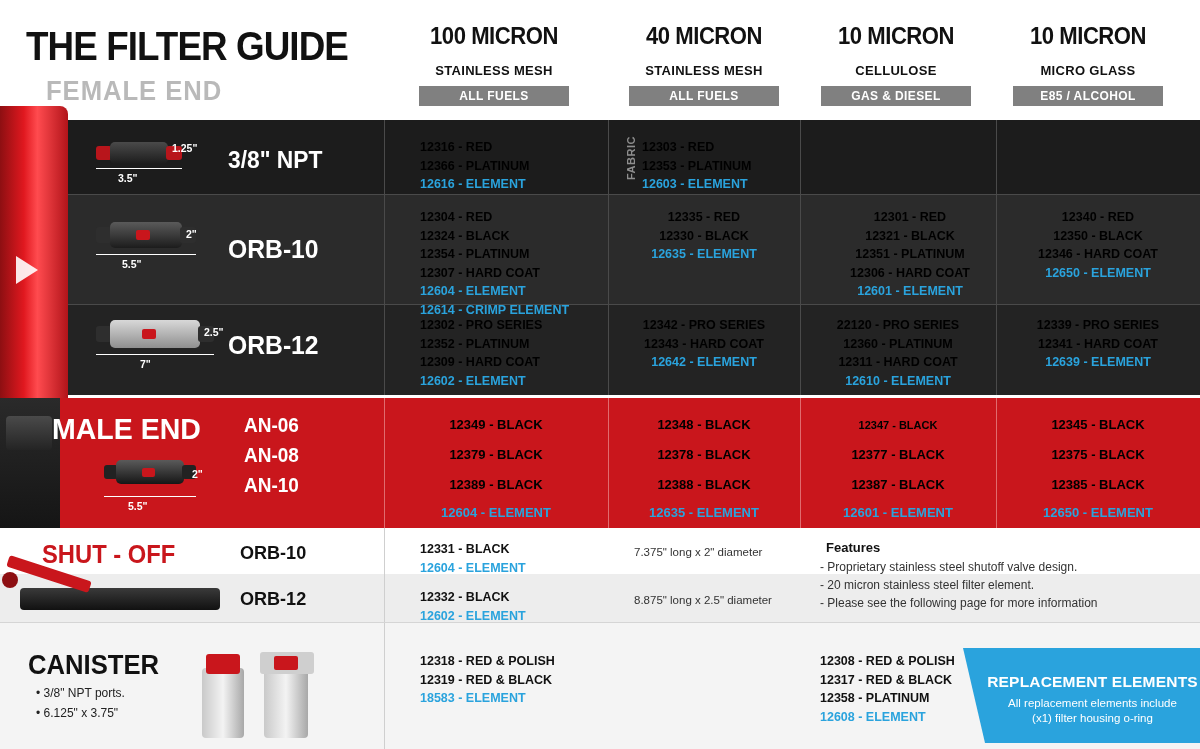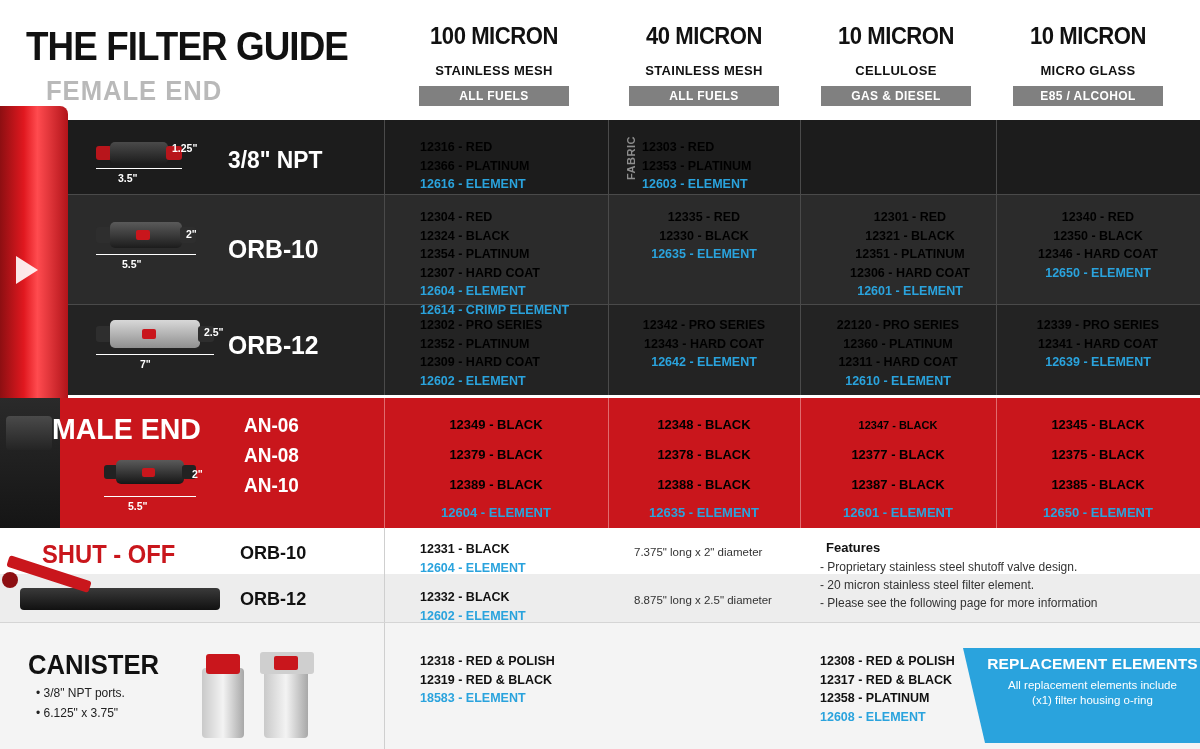--- a/index.html
+++ b/index.html
@@ -103,21 +103,21 @@
   .canister-title {
     position:absolute; left:28px; top:650px; font-size:27px; font-weight:bold; color:#111;
     transform: scaleX(0.95); transform-origin:left center;
   }
   .canister-bullet { position:absolute; font-size:12px; color:#222; }
 
   .repl {
     position:absolute; left:985px; top:648px; width:215px; height:95px;
     background:#2aa3dd; color:#fff; text-align:center;
   }
-  .repl .rt { font-size:15.5px; font-weight:bold; margin-top:7px; letter-spacing:0.2px; }
+  .repl .rt { font-size:15.5px; font-weight:bold; margin-top:25px; letter-spacing:0.2px; }
   .repl .rb { font-size:11.5px; line-height:15px; margin-top:5px; padding:0 12px; }
   .repl:before{
     content:""; position:absolute; left:-22px; top:0; width:0;height:0;
     border-right:22px solid #2aa3dd; border-top:0 solid transparent; border-bottom:95px solid transparent;
   }
 
   .male-end-title {
     position:absolute; left:52px; top:412px; font-size:30px; font-weight:bold; color:#fff;
     transform: scaleX(0.95); transform-origin:left center;
   }

